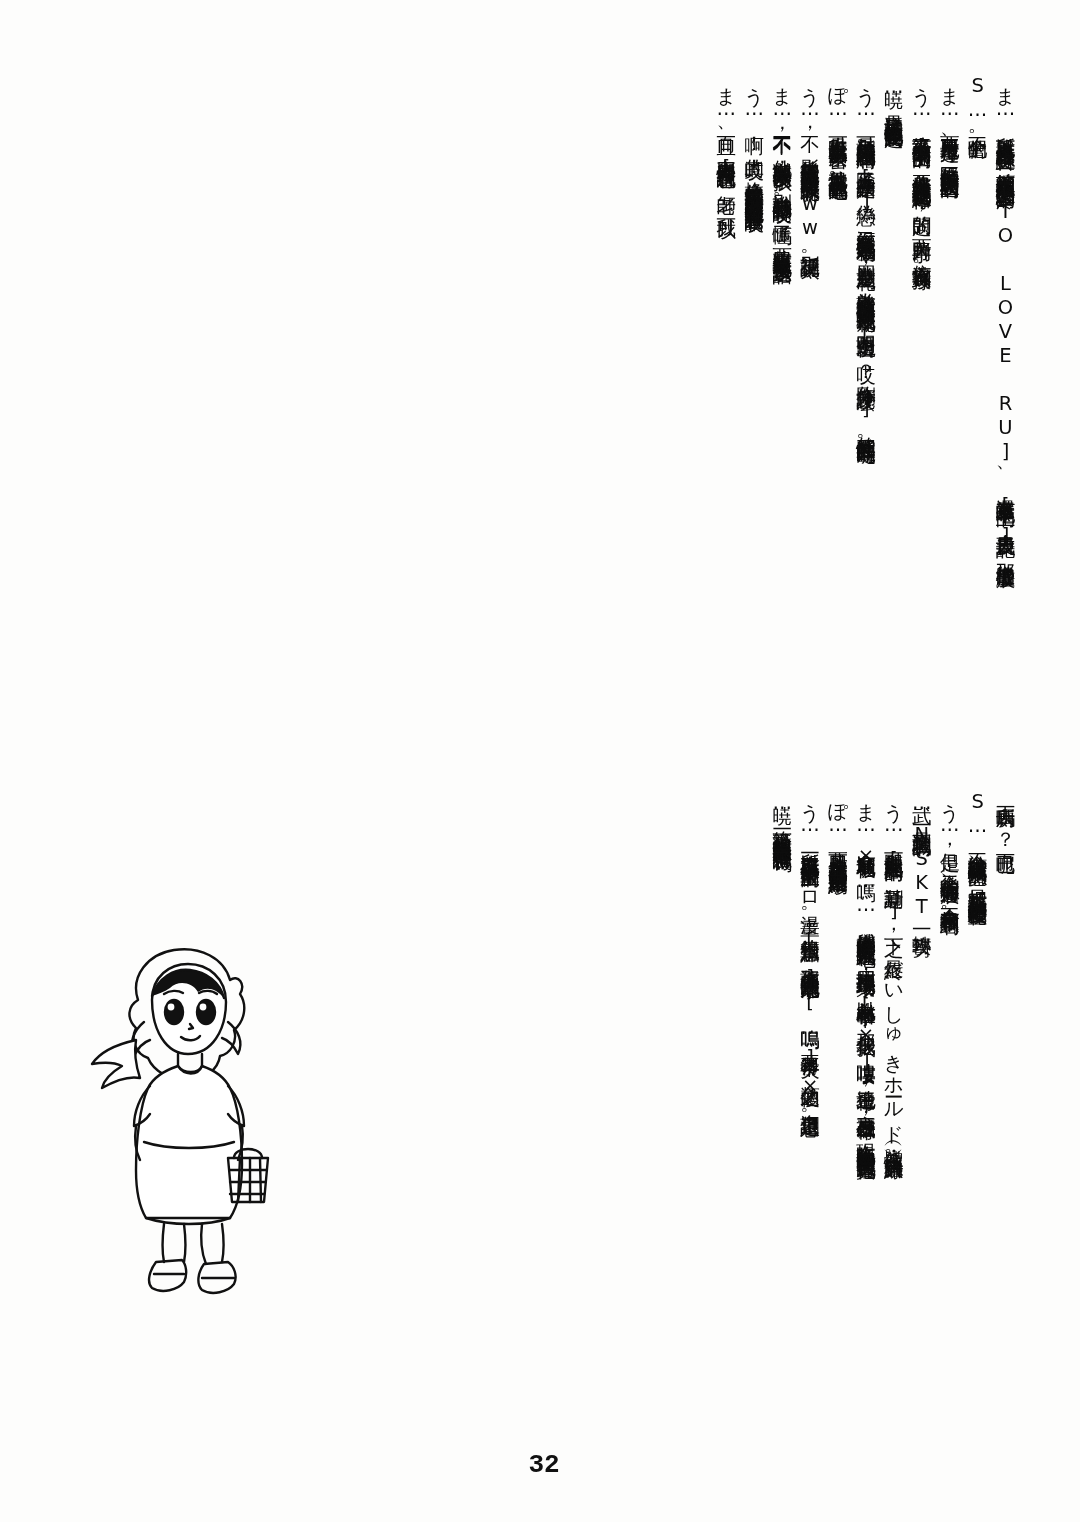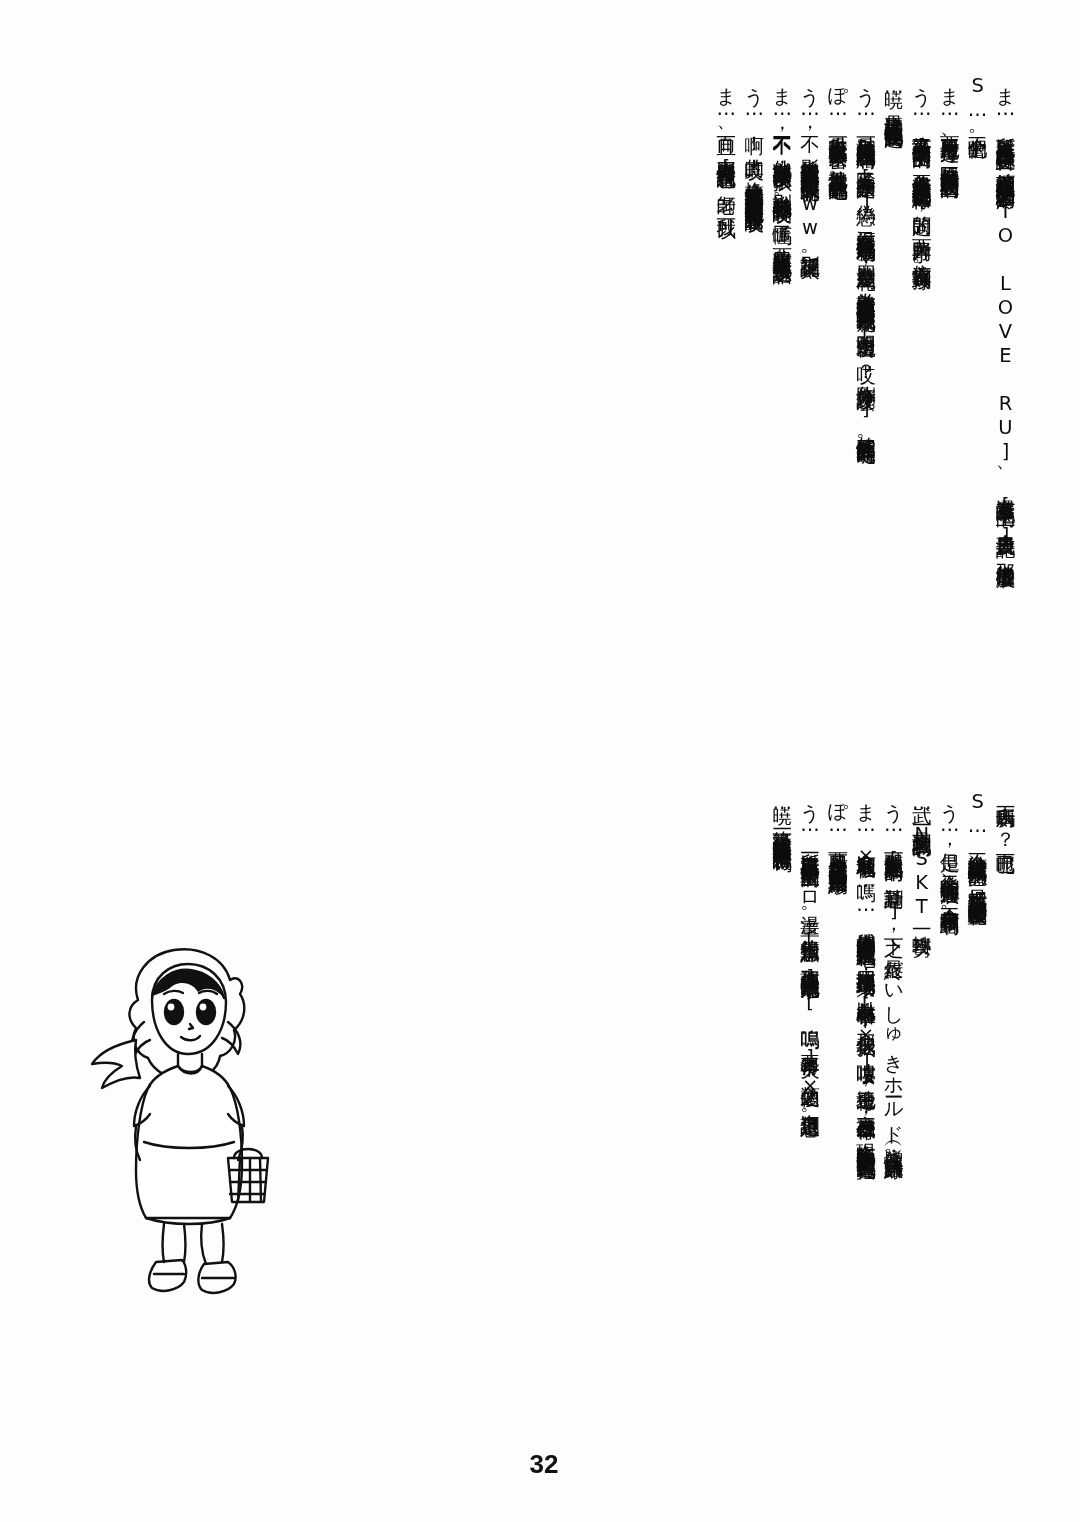--- a/index.html
+++ b/index.html
@@ -55,21 +55,21 @@
   #bottom-block .entry { max-height: 600px; }
 
   .page-number {
     position: absolute;
     left: 8px;
     right: 0;
     bottom: 42px;
     text-align: center;
     font-size: 26px;
     font-weight: 700;
-    font-family: Liberation Sans, sans-serif;
+    font-family: Liberation Mono, monospace;
     color: #111;
   }
   #illustration {
     position: absolute;
     left: 78px;
     top: 930px;
     width: 220px;
     height: 390px;
   }
 </style>

